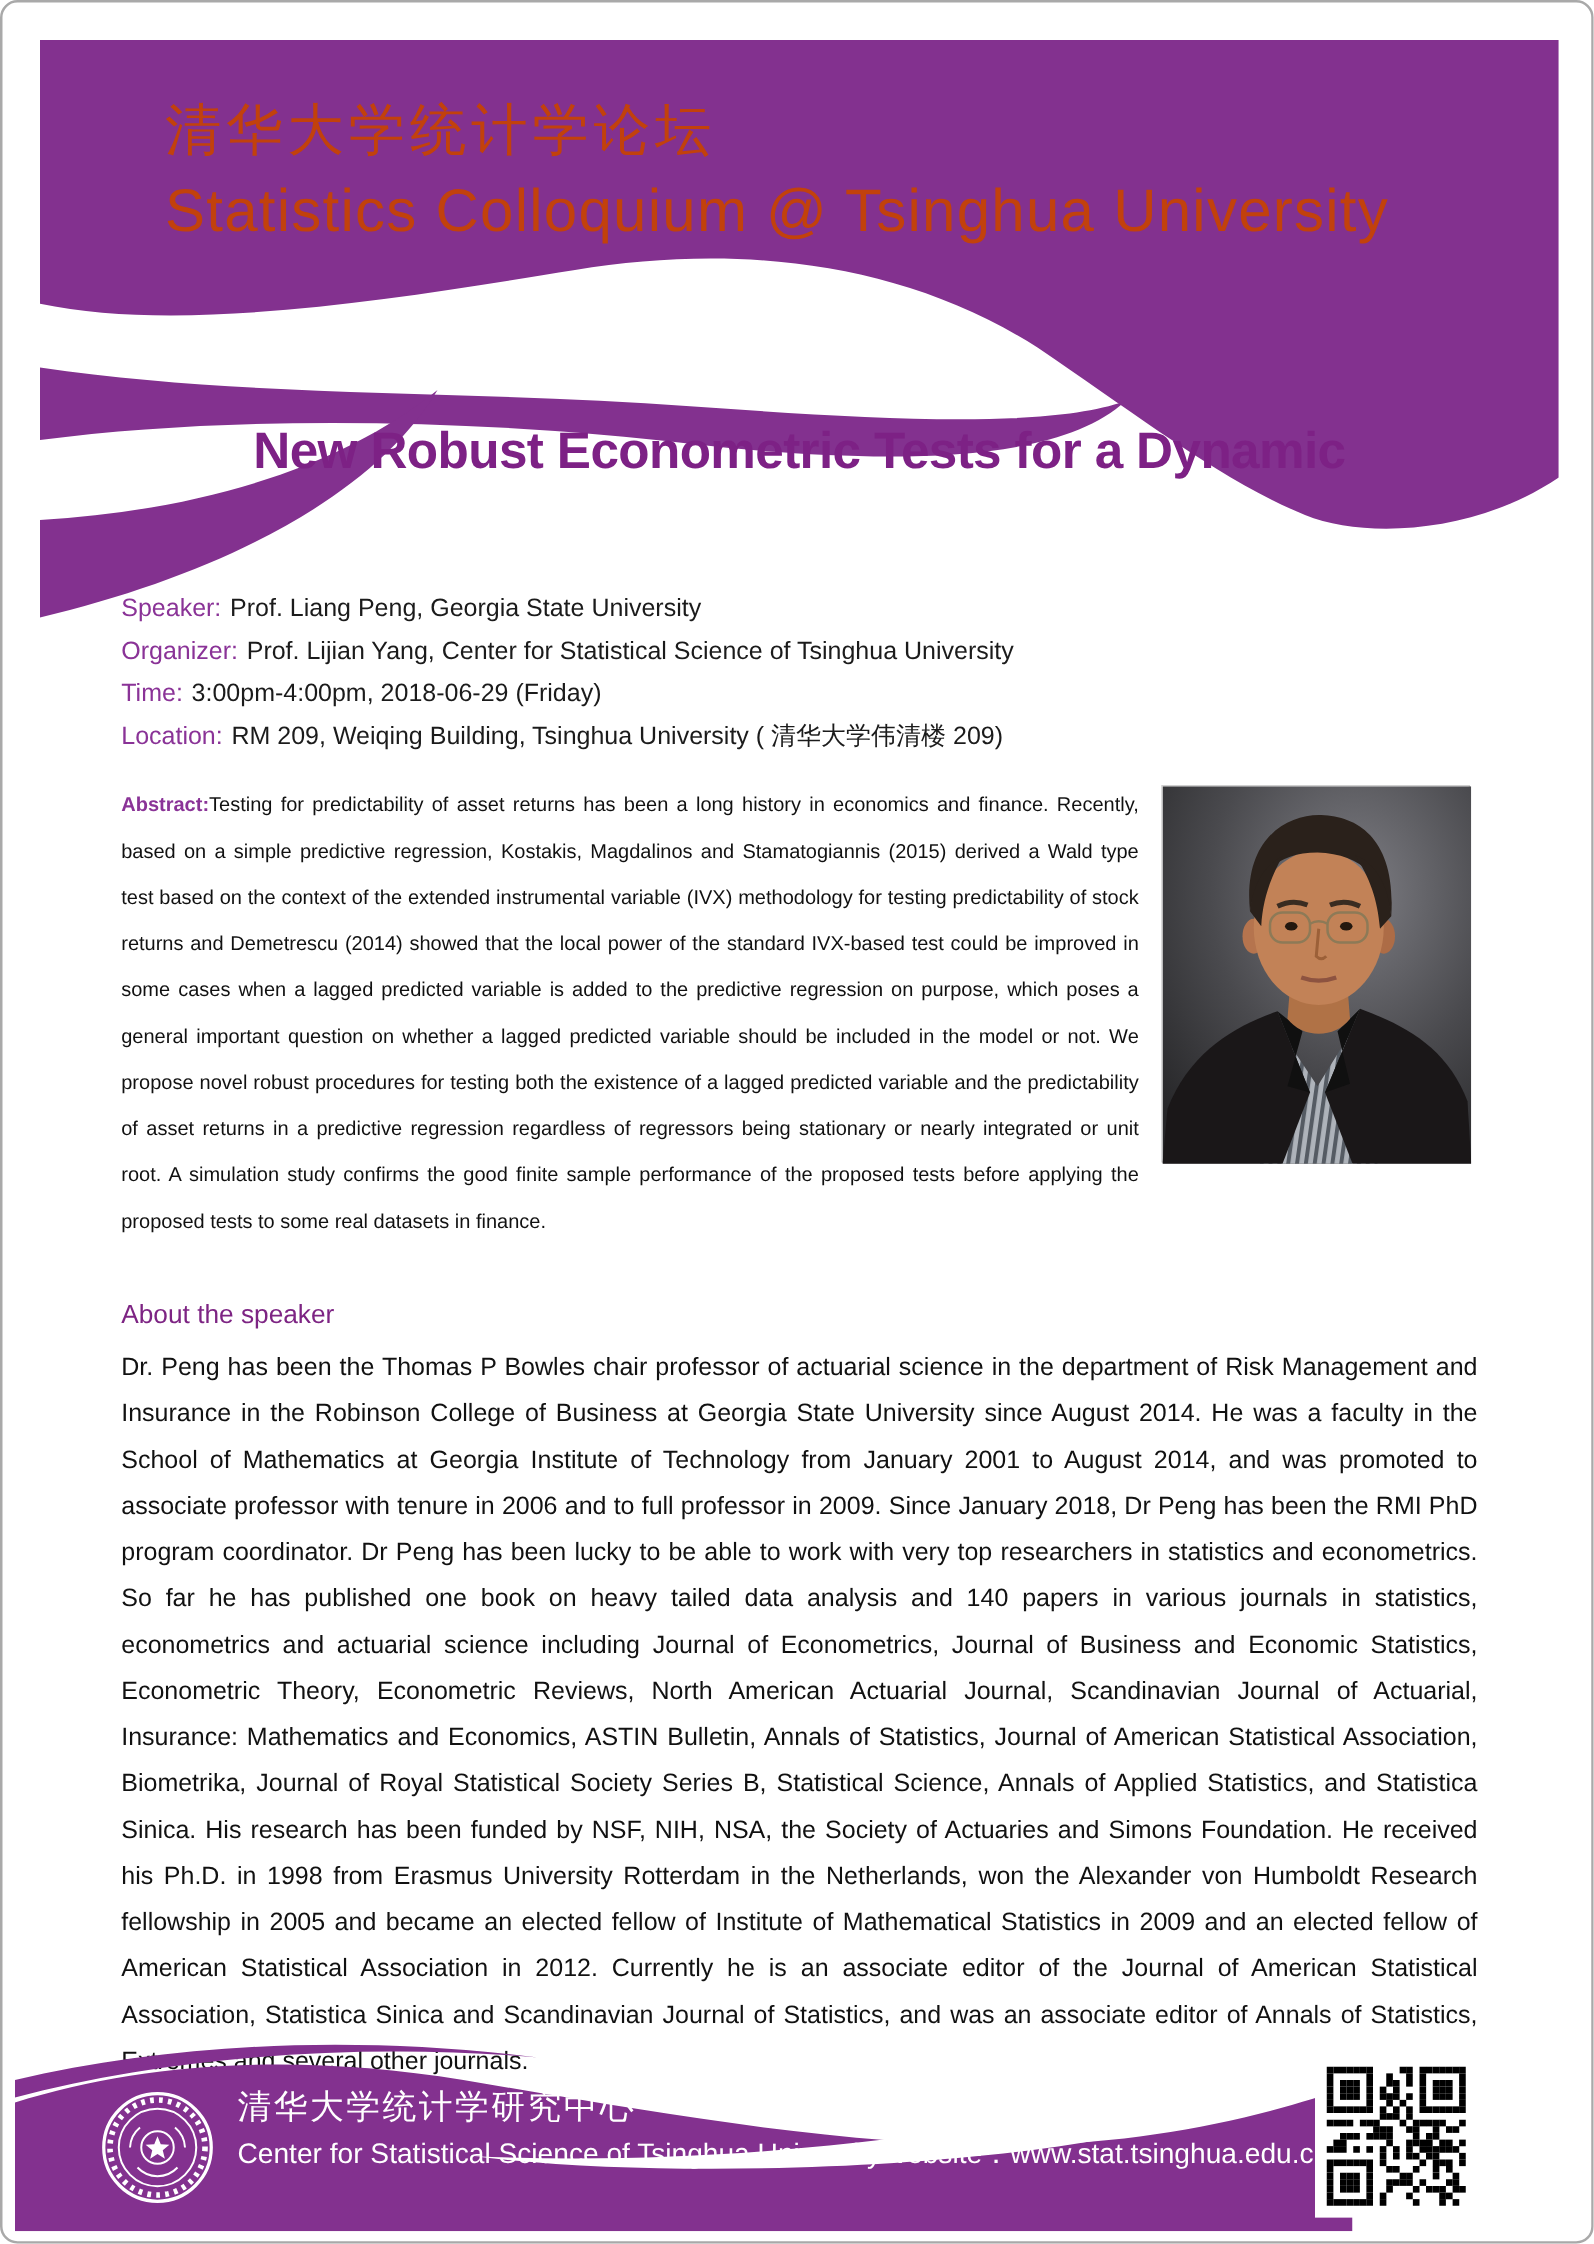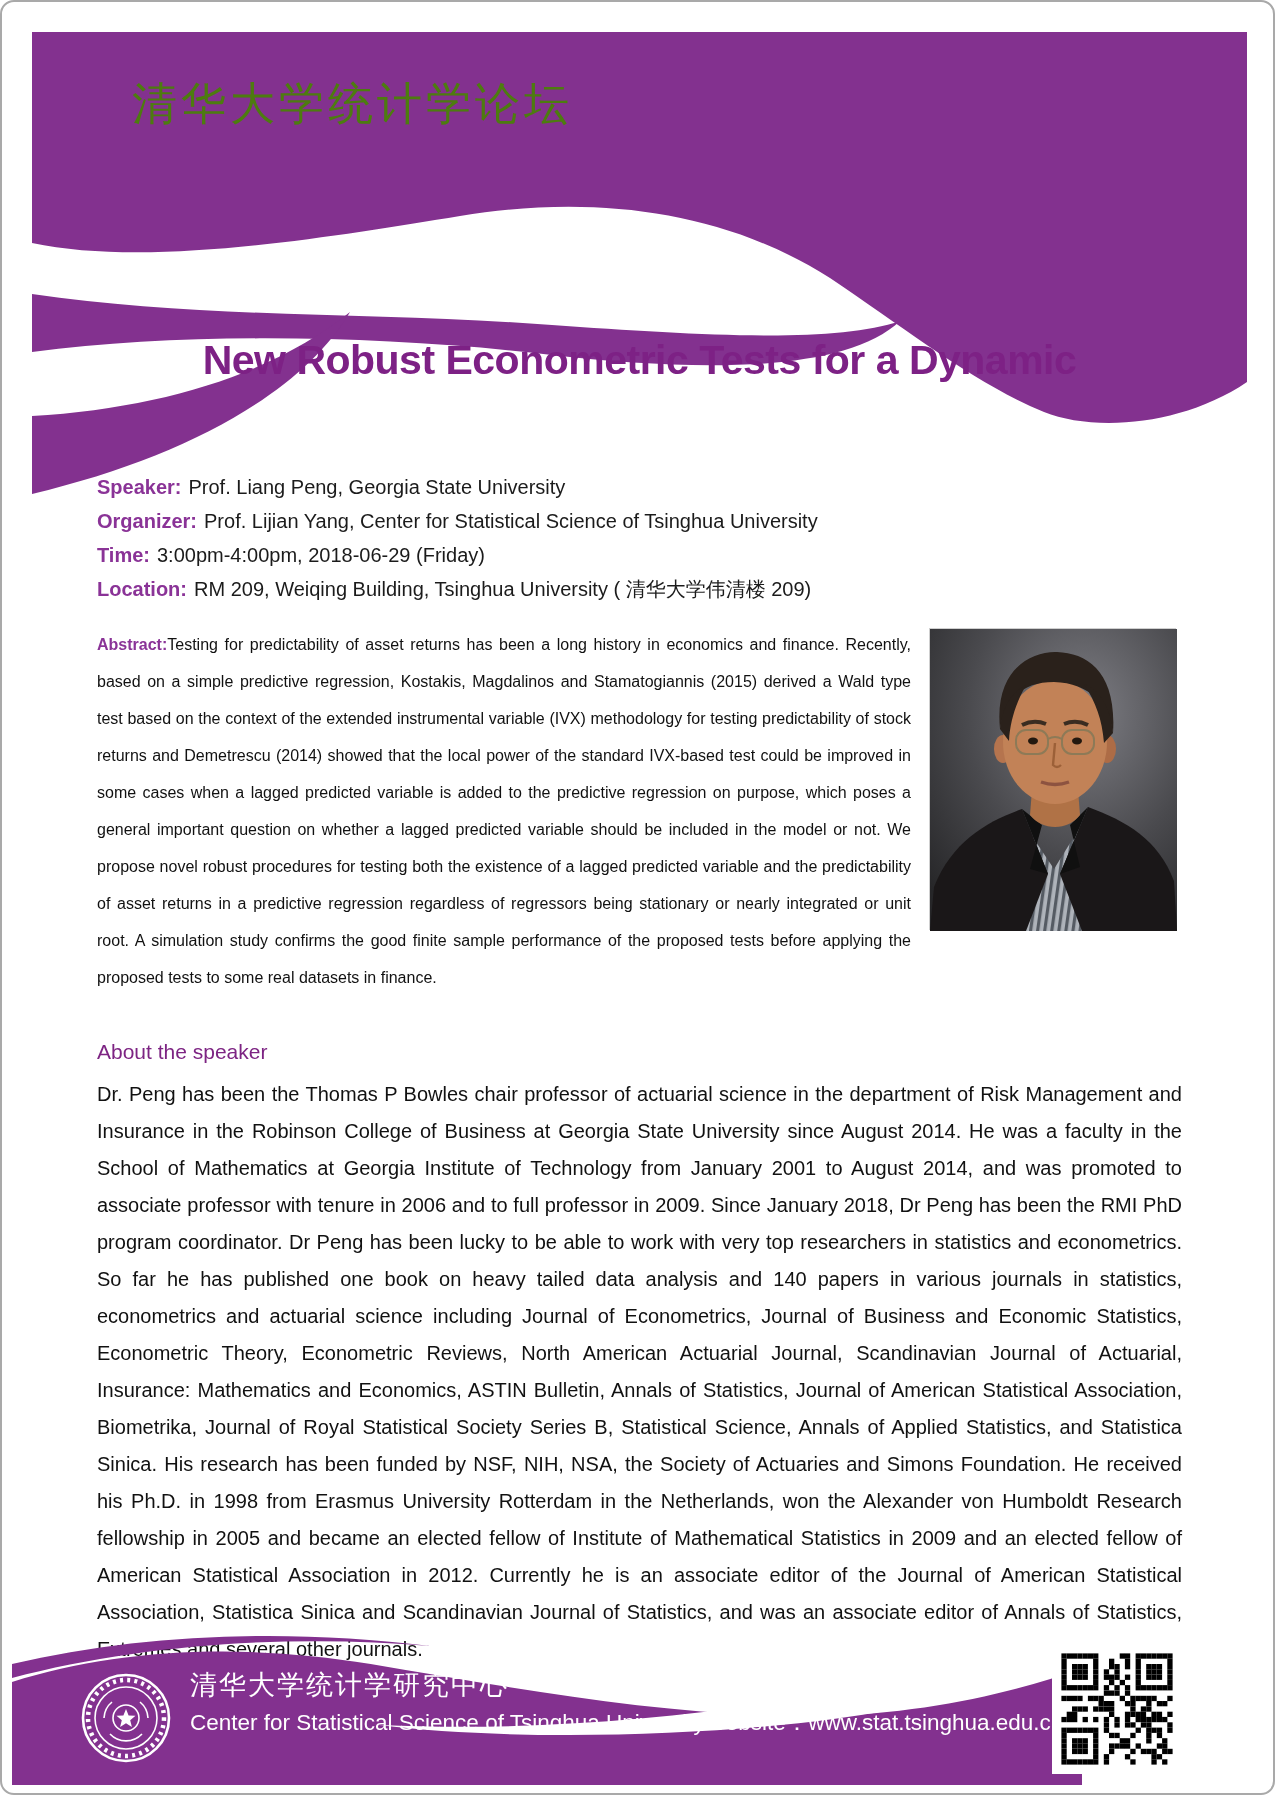--- a/index.html
+++ b/index.html
@@ -8,34 +8,34 @@
     position:relative;
     width:1275px;height:1795px;
     background:#ffffff;
     border:2px solid #a9a9a9;
     border-radius:14px;
     overflow:hidden;
     font-family:"Liberation Sans","DejaVu Sans",sans-serif;
   }
   
   .header-waves{position:absolute;left:30px;top:30px;width:1215px;height:480px;}
-  .header-text{position:absolute;left:130px;top:72px;color:#4d7c0f;}
+  .header-text{position:absolute;left:130px;top:72px;color:#c2410c;}
   .header-zh{font-size:45px;font-weight:300;letter-spacing:4px;line-height:60px;}
   .header-en{font-size:48px;font-weight:300;letter-spacing:1px;line-height:64px;margin-top:4px;}
   
   .talk-title{
     position:absolute;left:90px;top:330px;width:1095px;
     text-align:center;color:#7d2185;
     font-size:41px;font-weight:bold;
     line-height:57px;letter-spacing:-0.5px;
   }
   
   .info{position:absolute;left:95px;top:468px;width:1090px;font-size:20px;color:#1b1b1b;}
   .info-line{height:34px;line-height:34px;white-space:nowrap;}
-  .info-label{color:#8a3397;font-weight:bold;margin-right:7px;}
+  .info-label{color:#8a3397;font-weight:normal;margin-right:7px;}
   
   .abstract{
     position:absolute;left:95px;top:624px;width:1085px;
     font-size:16px;line-height:37px;color:#111111;text-align:justify;
   }
   .abstract-label{color:#8a3397;font-weight:bold;}
   .photo-wrap{
     float:right;width:247px;height:302px;margin:2px 6px 14px 18px;
     border:1px solid #cfcfcf;
   }
@@ -72,20 +72,21 @@
           C812,342 662,339 520,323
           C360,304 160,299 0,320 Z"></path>
 
     <path fill="#83318f" d="M0,384
           C132,376 242,341 318,280
           C270,361 152,426 0,462 Z"></path>
   </svg>
 
   <div class="header-text">
     <div class="header-zh">清华大学统计学论坛</div>
+    <div class="header-en">Statistics Colloquium @ Tsinghua University</div>
   </div>
 
   <div class="talk-title">
     <div>New Robust Econometric Tests for a Dynamic</div>
   </div>
 
   <div class="info">
     <div class="info-line">
       <span class="info-label">Speaker:</span><span>Prof. Liang Peng, Georgia State University</span>
     </div>

